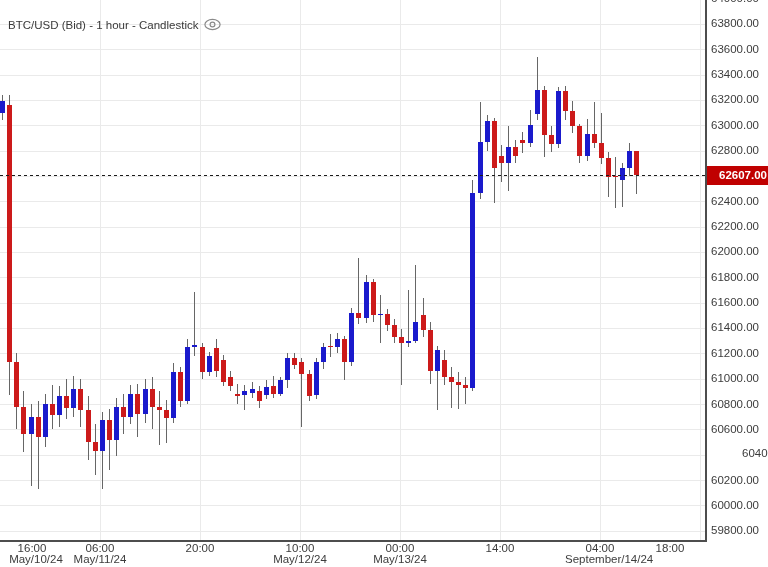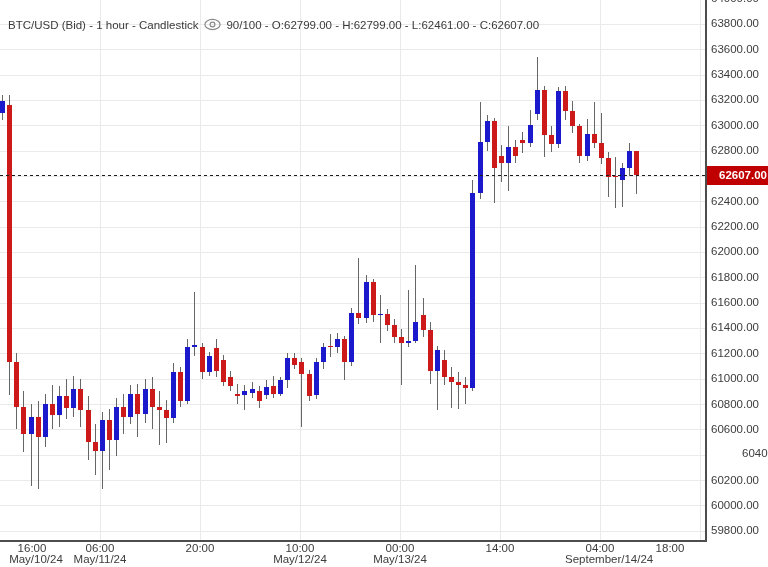--- a/index.html
+++ b/index.html
@@ -443,21 +443,20 @@
   </div>
 
   <div id="title-row">
     <span class="tseg">BTC/USD (Bid) - 1 hour - Candlestick</span>
     <span id="eye">
       <svg width="17" height="13" viewBox="0 0 17 13">
         <ellipse cx="8.5" cy="6.5" rx="7.6" ry="5.1" fill="none" stroke="#8a8a8a" stroke-width="1.2"></ellipse>
         <circle cx="8.5" cy="6.5" r="2.4" fill="none" stroke="#8a8a8a" stroke-width="1.2"></circle>
       </svg>
     </span>
-    <span class="tseg">90/100 - O:62799.00 - H:62799.00 - L:62461.00 - C:62607.00</span>
   </div>
 
   <div id="y-axis">
       <div class="ylab" style="top: -8.02077px;">64000.00</div>
       <div class="ylab" style="top: 17.3254px;">63800.00</div>
       <div class="ylab" style="top: 42.6716px;">63600.00</div>
       <div class="ylab" style="top: 68.0177px;">63400.00</div>
       <div class="ylab" style="top: 93.3639px;">63200.00</div>
       <div class="ylab" style="top: 118.71px;">63000.00</div>
       <div class="ylab" style="top: 144.056px;">62800.00</div>

